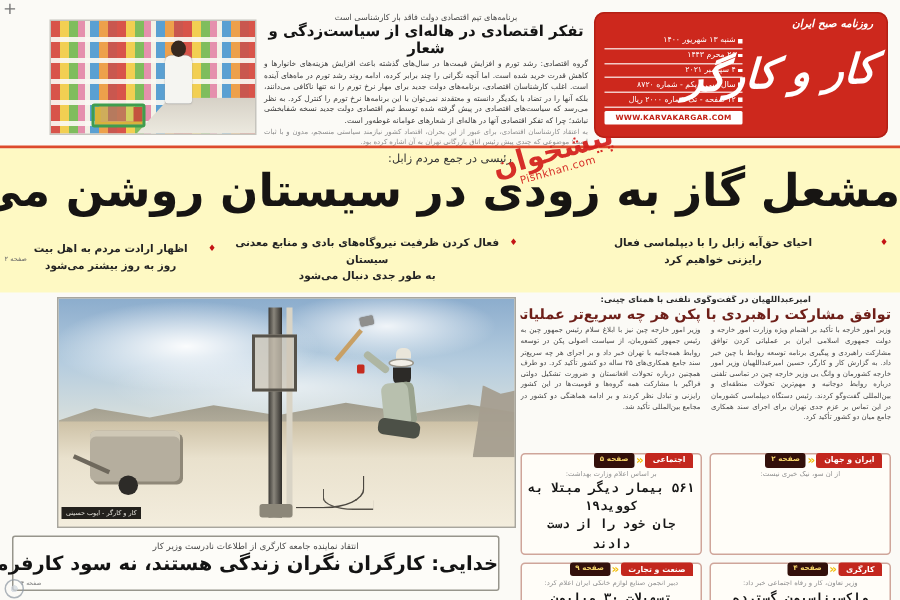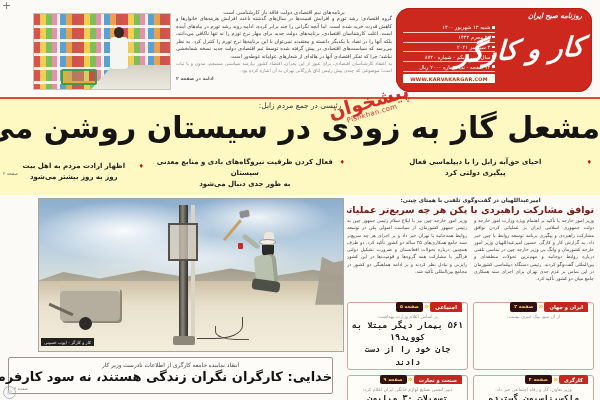--- a/index.html
+++ b/index.html
@@ -27,21 +27,21 @@
     box-shadow: inset 4px -2px 0 #d8b33c, inset -6px -2px 0 #c4543f; }
 
   .econ { position:absolute; left:176px; top:9px; width:216px; direction:rtl; }
   .econ-kicker { font-size:5.4px; color:#4a4a4a; text-align:center; }
   .econ-headline { font-size:10px; font-weight:bold; color:#141414; text-align:center; margin:1px 0 2px; }
   .econ-body { font-size:5px; line-height:1.5; color:#3a3a3a; text-align:justify; }
   .econ-foot { font-size:4.6px; line-height:1.5; color:#8b8b8b; text-align:justify; margin-top:1px; }
   .econ-cont { font-size:4.6px; font-weight:bold; color:#555; margin-top:1px; text-align:left; }
 
   .masthead { position:absolute; left:396px; top:8px; width:196px; height:84px;
-    background:#cd281d; border-radius:14px; direction:rtl; box-shadow:0 0 0 1px #b32015 inset; }
+    background:#cd281d; border-radius:7px; direction:rtl; box-shadow:0 0 0 1px #b32015 inset; }
   .mh-tagline { position:absolute; top:4px; right:10px; font-size:7px; font-style:italic; font-weight:bold; color:#fff; }
   .mh-logo { position:absolute; right:8px; top:26px; font-size:27px; font-weight:bold; font-style:italic;
     color:#ffffff; transform:rotate(-3deg) skewX(-6deg); letter-spacing:-1px; }
   .mh-info { position:absolute; left:7px; top:15px; width:92px; }
   .mh-line { display:flex; align-items:center; direction:rtl; gap:2px; font-size:5.2px; color:#fff;
     border-bottom:0.6px solid rgba(255,255,255,.75); padding:1.4px 0; white-space:nowrap; }
   .mh-sq { width:2.6px; height:2.6px; background:#fff; flex:none; }
   .mh-web { margin-top:2.5px; background:#fff; color:#c22318; font-size:4.9px; font-weight:bold;
     text-align:center; padding:1.5px 0; border-radius:1px; letter-spacing:.2px; direction:ltr; }
 
@@ -154,20 +154,21 @@
 
   <div class="market-photo">
     <div class="mk-floor"></div>
     <div class="mk-person-body"></div>
     <div class="mk-person-head"></div>
     <div class="mk-cart"></div>
   </div>
 
   <div class="econ">
     <div class="econ-kicker">برنامه‌های تیم اقتصادی دولت فاقد بار کارشناسی است</div>
+    <div class="econ-headline">تفکر اقتصادی در هاله‌ای از سیاست‌زدگی و شعار</div>
     <div class="econ-body">گروه اقتصادی: رشد تورم و افزایش قیمت‌ها در سال‌های گذشته باعث افزایش هزینه‌های خانوارها و کاهش قدرت خرید شده است. اما آنچه نگرانی را چند برابر کرده، ادامه روند رشد تورم در ماه‌های آینده است. اغلب کارشناسان اقتصادی، برنامه‌های دولت جدید برای مهار نرخ تورم را نه تنها ناکافی می‌دانند، بلکه آنها را در تضاد با یکدیگر دانسته و معتقدند نمی‌توان با این برنامه‌ها نرخ تورم را کنترل کرد. به نظر می‌رسد که سیاست‌های اقتصادی در پیش گرفته شده توسط تیم اقتصادی دولت جدید نسخه شفابخشی نباشد؛ چرا که تفکر اقتصادی آنها در هاله‌ای از شعارهای عوامانه غوطه‌ور است.</div>
     <div class="econ-foot">به اعتقاد کارشناسان اقتصادی، برای عبور از این بحران، اقتصاد کشور نیازمند سیاستی منسجم، مدون و با ثبات است؛ موضوعی که چندی پیش رئیس اتاق بازرگانی تهران به آن اشاره کرده بود.</div>
     <div class="econ-cont">ادامه در صفحه ۲</div>
   </div>
 
   <div class="masthead">
     <div class="mh-tagline">روزنامه صبح ایران</div>
     <div class="mh-logo">کار و کارگر</div>
     <div class="mh-info">
       <div class="mh-line">
@@ -195,21 +196,21 @@
   </div>
 
   <div class="red-line"></div>
 
   <div class="lead-band">
     <div class="lead-kicker">رئیسی در جمع مردم زابل:</div>
     <div class="lead-headline">مشعل گاز به زودی در سیستان روشن می‌شود</div>
     <div class="bullet b1">
       <span class="dia">♦</span>
       <span class="btxt">احیای حق‌آبه زابل را با دیپلماسی فعال
-پیگیری دولتی کرد</span>
+رایزنی خواهیم کرد</span>
     </div>
     <div class="bullet b3">
       <span class="dia">♦</span>
       <span class="btxt">اظهار ارادت مردم به اهل بیت
 روز به روز بیشتر می‌شود</span>
     </div>
     <div class="bullet b2">
       <span class="dia">♦</span>
       <span class="btxt">فعال کردن ظرفیت نیروگاه‌های بادی و منابع معدنی سیستان
 به طور جدی دنبال می‌شود</span>

